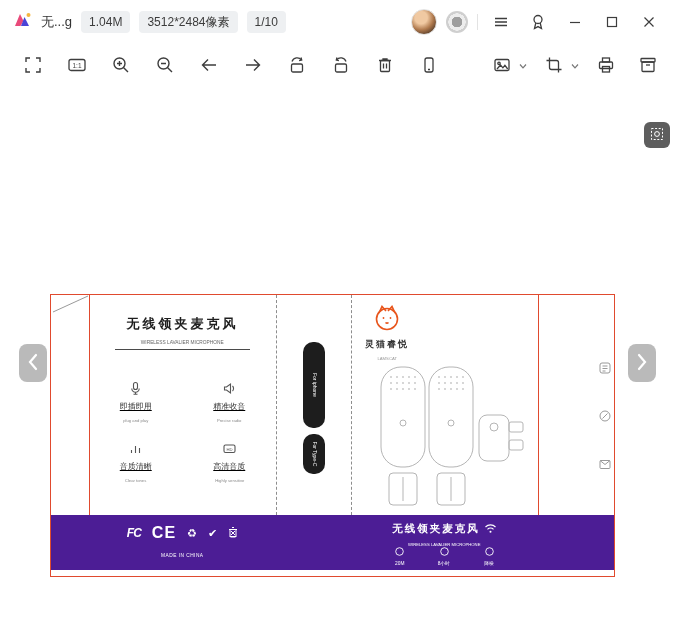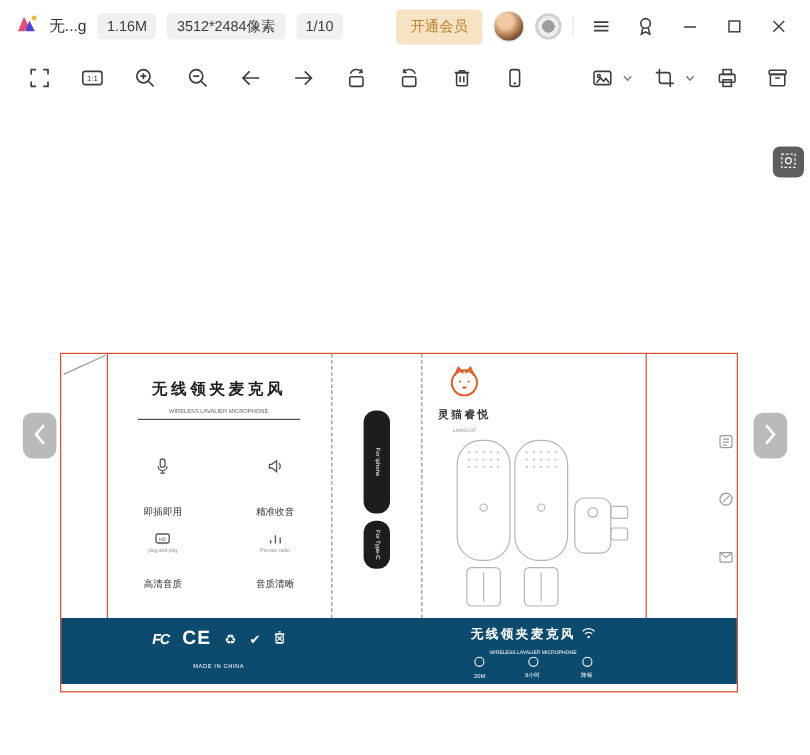--- a/index.html
+++ b/index.html
@@ -71,38 +71,38 @@
   .front{position:absolute;left:38px;top:0;width:187px;height:220px;}
   .front-title{position:absolute;top:20px;left:0;right:0;text-align:center;
     font-size:13px;font-weight:bold;color:#1e1e1e;letter-spacing:3px;}
   .front-sub{position:absolute;top:40px;left:0;right:0;text-align:center;color:#666;}
   .tscale{display:inline-block;font-size:10px;transform:scale(.48);transform-origin:center top;white-space:nowrap;}
   .tscale2{display:inline-block;font-size:10px;transform:scale(.42);transform-origin:center top;white-space:nowrap;}
   .front-rule{position:absolute;top:54px;left:26px;right:26px;border-top:1px solid #4a4a4a;}
   .feat-row{position:absolute;left:0;right:0;display:flex;}
   .feat-row.r1{top:86px;}
   .feat-row.r2{top:146px;}
-  .feat{flex:1;display:flex;flex-direction:column;align-items:center;gap:20px;overflow:visible;}
+  .feat{flex:1;display:flex;flex-direction:column;align-items:center;gap:1px;overflow:visible;text-decoration:underline;}
   .feat-cn{font-size:8px;color:#333;white-space:nowrap;}
   .feat-en{height:6px;color:#8a8a8a;text-align:center;}
   
   .spine-bar{position:absolute;left:252px;width:22px;background:#1d1d1d;border-radius:10px;
     display:flex;align-items:center;justify-content:center;}
   .spine-bar.top{top:47px;height:86px;}
   .spine-bar.bot{top:139px;height:40px;}
   .vtext{writing-mode:vertical-rl;color:#fff;font-size:10px;transform:scale(.5);white-space:nowrap;}
   
   .brand{position:absolute;left:300px;top:8px;width:72px;text-align:center;}
   .brand-cn{font-size:9px;font-weight:bold;color:#333;letter-spacing:2px;margin-top:1px;}
   .brand-en{height:6px;color:#999;}
   .mics{position:absolute;left:300px;top:0;}
   
   .rp-icon{position:absolute;left:516px;width:76px;display:flex;justify-content:center;}
   
-  .strip{position:absolute;left:0;right:0;top:220px;height:55px;background:#0c4a6e;}
+  .strip{position:absolute;left:0;right:0;top:220px;height:55px;background:#4c1d95;}
   .strip-left{position:absolute;left:38px;width:187px;top:0;height:55px;text-align:center;}
   .cert-row{position:absolute;top:9px;left:0;right:0;display:flex;align-items:center;justify-content:center;gap:11px;color:#fff;}
   .cert-fc{font-size:12px;font-weight:bold;font-style:italic;letter-spacing:-1px;}
   .cert-ce{font-size:16px;font-weight:bold;letter-spacing:1px;}
   .cert-glyph{font-size:11px;}
   .made-in{position:absolute;top:33px;left:0;right:0;color:#fff;text-align:center;letter-spacing:1px;}
   .strip-center{position:absolute;left:300px;width:187px;top:0;height:55px;text-align:center;}
   .sc-title{position:absolute;top:7px;left:0;right:0;display:flex;align-items:center;justify-content:center;gap:4px;
     color:#fff;font-size:10.5px;font-weight:bold;letter-spacing:2px;}
   .sc-sub{position:absolute;top:22px;left:0;right:0;color:#fff;}
@@ -115,25 +115,24 @@
 
 <div class="titlebar">
   <span>
     <svg width="20" height="20" viewBox="0 0 20 20">
       <path d="M3 16 L8 4 L11.5 11 L8.5 16 Z" fill="#e94a7a"></path>
       <path d="M9 16 L12.5 7 L17 16 Z" fill="#4a43d6"></path>
       <circle cx="16.5" cy="5" r="2" fill="#f5b63f"></circle>
     </svg>
   </span>
   <span class="filename">无...g</span>
-  <span class="chip">1.16M</span>
+  <span class="chip">1.04M</span>
   <span class="chip">3512*2484像素</span>
   <span class="chip">1/10</span>
   <span class="spacer"></span>
-  <button class="vip-btn">开通会员</button>
   <span class="avatar"></span>
   <span class="grey-dot"></span>
   <span class="tb-divider"></span>
   <button class="winbtn">
     <span>
       <svg width="16" height="16" viewBox="0 0 16 16" stroke="#3d3d3d" stroke-width="1.4" fill="none">
         <path d="M2 4.5h12M2 8h12M2 11.5h12"></path>
       </svg>
     </span>
   </button>
@@ -341,35 +340,35 @@
           </span>
           <span class="feat-cn">精准收音</span>
           <span class="feat-en"><span class="tscale2">Precise radio</span></span>
         </div>
       </div>
 
       <div class="feat-row r2">
         <div class="feat">
           <span>
             <svg width="15" height="15" viewBox="0 0 15 15" stroke="#555" stroke-width="1.1" fill="none">
+              <path d="M3.5 9v3M7.5 5v7M11.5 7v5"></path>
+            </svg>
+          </span>
+          <span class="feat-cn">音质清晰</span>
+          <span class="feat-en"><span class="tscale2">Clear tones</span></span>
+        </div>
+        <div class="feat">
+          <span>
+            <svg width="15" height="15" viewBox="0 0 15 15" stroke="#555" stroke-width="1.1" fill="none">
               <rect x="2" y="4" width="11" height="7.5" rx="1.5"></rect>
               <text x="7.5" y="9.8" text-anchor="middle" font-size="4.2" stroke="none" fill="#555">HD</text>
             </svg>
           </span>
           <span class="feat-cn">高清音质</span>
           <span class="feat-en"><span class="tscale2">Highly sensitive</span></span>
-        </div>
-        <div class="feat">
-          <span>
-            <svg width="15" height="15" viewBox="0 0 15 15" stroke="#555" stroke-width="1.1" fill="none">
-              <path d="M3.5 9v3M7.5 5v7M11.5 7v5"></path>
-            </svg>
-          </span>
-          <span class="feat-cn">音质清晰</span>
-          <span class="feat-en"><span class="tscale2">Clear tones</span></span>
         </div>
       </div>
     </div>
 
     <div class="spine-bar top">
       <span class="vtext">For iphone</span>
     </div>
     <div class="spine-bar bot">
       <span class="vtext">For Type-C</span>
     </div>

